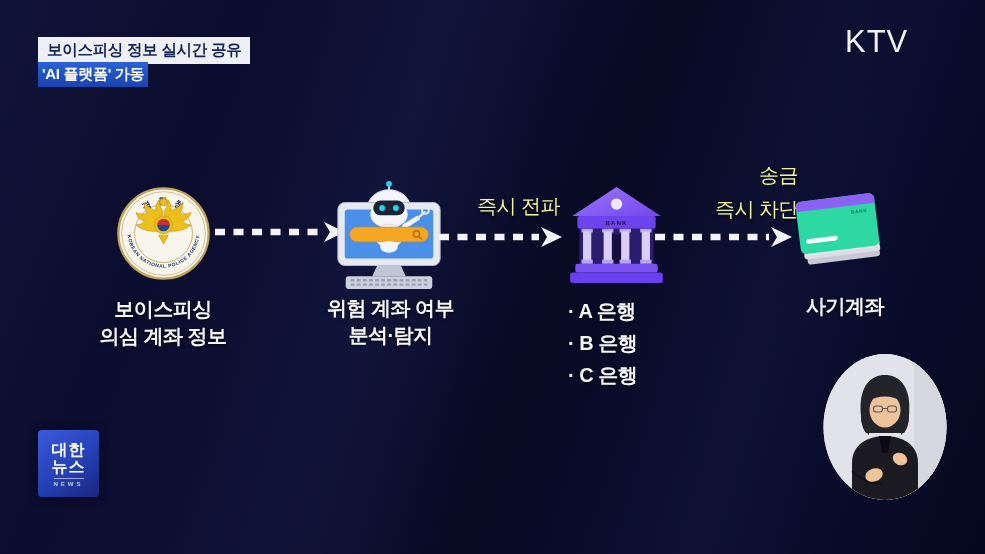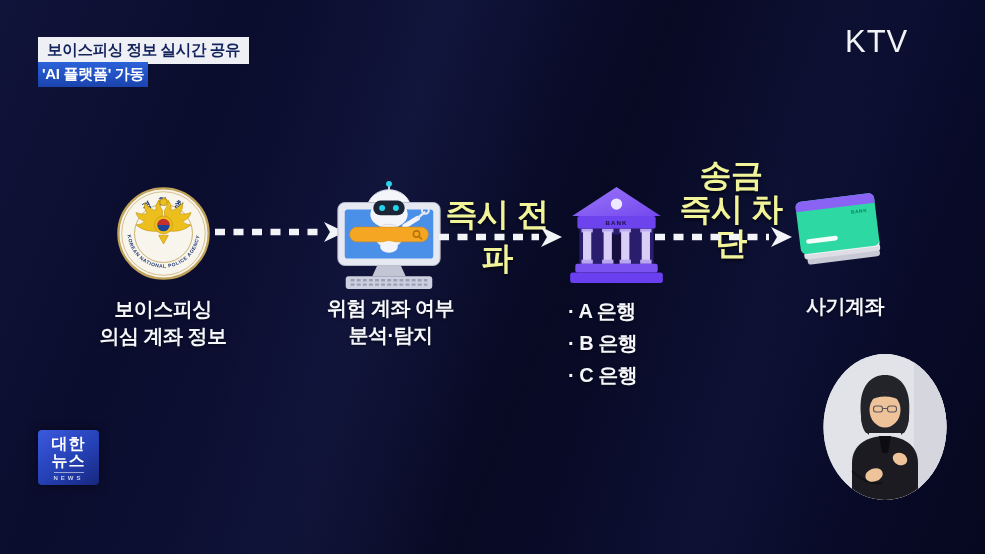--- a/index.html
+++ b/index.html
@@ -7,37 +7,37 @@
     position:relative;width:985px;height:554px;overflow:hidden;
     font-family:"Liberation Sans","DejaVu Sans",sans-serif;
     background:linear-gradient(112deg,#11143a 0%,#0b0d2e 20%,#0d1034 38%,#080a24 56%,#0a0d2e 76%,#060820 100%);
   }
   .streak{position:absolute;pointer-events:none;}
   .streak.s1{left:230px;top:-120px;width:260px;height:900px;transform:rotate(14deg);
     background:linear-gradient(90deg,transparent,rgba(100,120,210,0.05),transparent);}
   .streak.s2{left:600px;top:-120px;width:300px;height:900px;transform:rotate(14deg);
     background:linear-gradient(90deg,transparent,rgba(90,110,200,0.04),transparent);}
   .banner1{position:absolute;left:38px;top:37px;background:#eef0f5;color:#13235c;
-    font-size:15.5px;font-weight:800;padding:3px 9px;letter-spacing:-0.3px;font-family:Liberation Serif, serif;}
+    font-size:15.5px;font-weight:800;padding:3px 9px;letter-spacing:-0.3px;}
   .banner2{position:absolute;left:38px;top:62px;background:linear-gradient(180deg,#2b62d9,#1a43ae);
     color:#ffffff;font-size:15px;font-weight:800;padding:3px 4px;letter-spacing:-0.3px;}
   .ktv{position:absolute;left:845px;top:24px;color:#f2f3f7;font-size:31px;font-weight:400;letter-spacing:1px;}
   .node-label{position:absolute;color:#f6f7fb;font-weight:600;text-align:center;
     font-size:20px;line-height:27px;letter-spacing:-0.5px;text-shadow:0 1px 3px rgba(0,0,0,.55);}
   .node-label span{display:block;}
   .bank-list{position:absolute;left:568px;top:295px;color:#f6f7fb;font-weight:600;
     font-size:20px;line-height:32px;letter-spacing:-0.5px;text-shadow:0 1px 3px rgba(0,0,0,.55);}
   .bank-list span{display:block;}
-  .edge-label{position:absolute;color:#f2f49a;font-weight:700;text-align:center;
-    font-size:32px;letter-spacing:-0.5px;text-shadow:0 2px 3px rgba(0,0,0,.6);}
+  .edge-label{position:absolute;color:#f2f49a;font-weight:400;text-align:right;
+    font-size:20px;letter-spacing:-0.5px;text-shadow:0 2px 3px rgba(0,0,0,.6);}
   .edge-label span{display:block;}
   .edge2{left:434px;top:193px;width:126px;}
   .edge3{left:664px;top:158px;width:134px;line-height:34px;}
   .abs{position:absolute;}
-  .news-logo{position:absolute;left:38px;top:430px;width:61px;height:55px;border-radius:4px;
+  .news-logo{position:absolute;left:38px;top:430px;width:61px;height:67px;border-radius:4px;
     background:linear-gradient(145deg,#3b5ade 0%,#2440b4 55%,#18277e 100%);
     box-shadow:0 0 10px rgba(0,0,0,.5);display:flex;flex-direction:column;align-items:center;justify-content:center;}
   .news-logo .l{color:#fff;font-size:16px;font-weight:900;line-height:17px;letter-spacing:1px;}
   .news-logo .sub{color:#c9d2f0;font-size:6px;font-weight:700;letter-spacing:3px;margin-top:3px;
     border-top:1px solid rgba(255,255,255,.55);padding-top:2px;}
 </style>
 </head>
 <body>
 
 <div class="stage">

